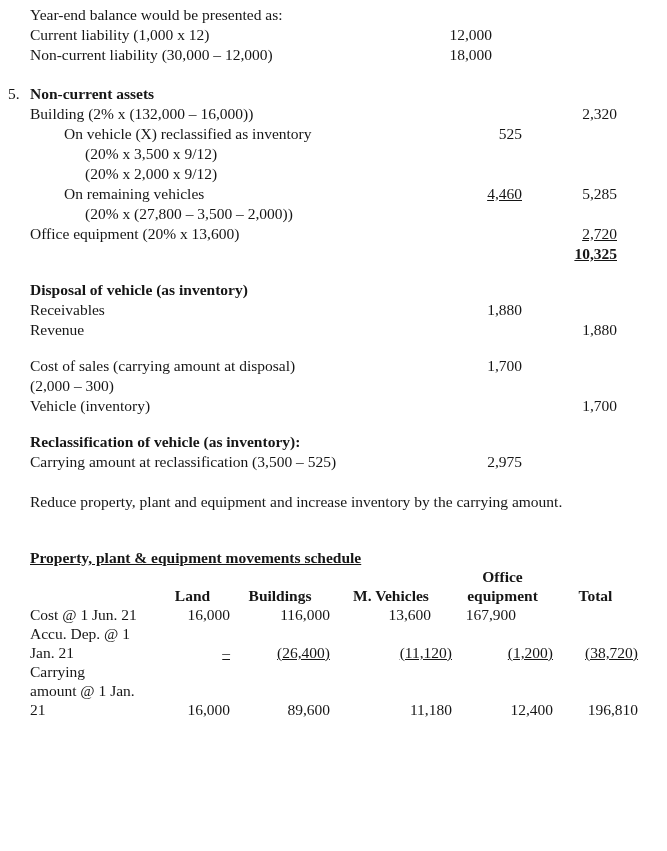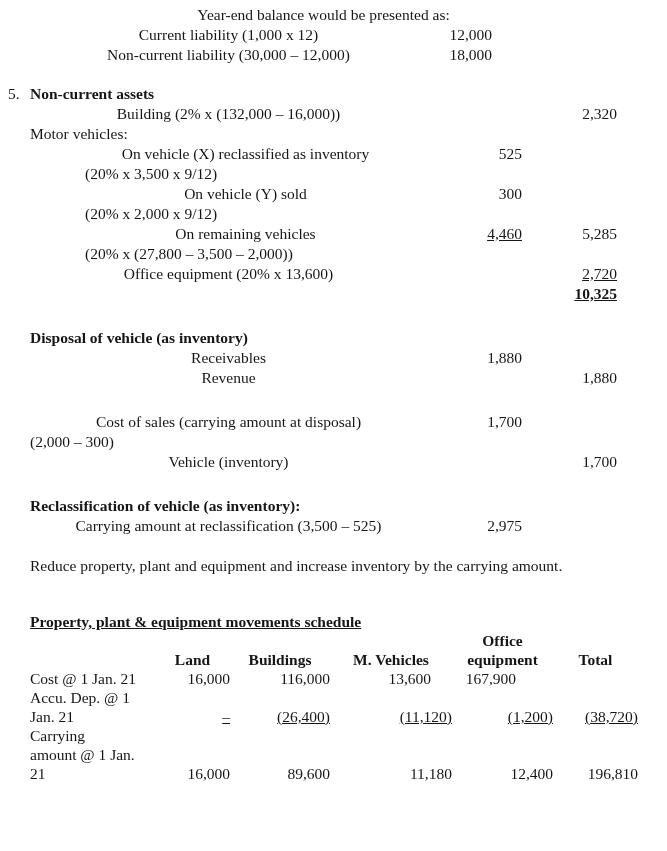--- a/index.html
+++ b/index.html
@@ -8,30 +8,30 @@
     background: #ffffff;
     color: #161616;
     font-family: "Liberation Serif", "DejaVu Serif", serif;
     font-size: 15.5px;
     line-height: 20px;
     overflow: hidden;
   }
   .page { padding: 5px 50px 0 30px; }
 
   .row { display: flex; align-items: baseline; }
-  .desc { flex: 1 1 auto; min-width: 0; text-align: center; }
+  .desc { flex: 1 1 auto; min-width: 0; }
   .c1, .c2 { flex: 0 0 95px; width: 95px; text-align: right; }
   .shift { padding-right: 30px; box-sizing: border-box; }
 
   .b { font-weight: bold; }
   .u { text-decoration: underline; }
   .ind1 { padding-left: 34px; }
   .ind2 { padding-left: 55px; }
 
-  .sec { margin-top: 24px; }
+  .sec { margin-top: 16px; }
   .item5 { position: relative; margin-top: 19px; }
   .item5 .num { position: absolute; left: -22px; top: 0; }
 
   .note { width: 600px; margin-top: 20px; }
 
   
   .sched { margin-top: 36px; line-height: 19px; }
   .sched-title { font-weight: bold; text-decoration: underline; }
   .trow { display: flex; align-items: flex-end; }
   .tc { flex-shrink: 0; box-sizing: border-box; }
@@ -70,34 +70,28 @@
     <span class="num">5.</span>
     <div class="b">Non-current assets</div>
 
 
     <div class="row">
       <span class="desc">Building (2% x (132,000 – 16,000))</span>
       <span class="c1"></span>
       <span class="c2">2,320</span>
     </div>
 
-    <div>Motor vehicles:</div>
 
     <div class="row">
       <span class="desc ind1">On vehicle (X) reclassified as inventory</span>
       <span class="c1">525</span>
       <span class="c2"></span>
     </div>
     <div class="ind2">(20% x 3,500 x 9/12)</div>
 
-    <div class="row">
-      <span class="desc ind1">On vehicle (Y) sold</span>
-      <span class="c1">300</span>
-      <span class="c2"></span>
-    </div>
     <div class="ind2">(20% x 2,000 x 9/12)</div>
 
     <div class="row">
       <span class="desc ind1">On remaining vehicles</span>
       <span class="c1"><span class="u">4,460</span></span>
       <span class="c2">5,285</span>
     </div>
     <div class="ind2">(20% x (27,800 – 3,500 – 2,000))</div>
 
     <div class="row">
@@ -156,21 +150,21 @@
     <div class="trow">
       <div class="tc tc-label"></div>
       <div class="tc tc-land hdr">Land</div>
       <div class="tc tc-bld hdr">Buildings</div>
       <div class="tc tc-mv hdr">M. Vehicles</div>
       <div class="tc tc-off hdr">Office equipment</div>
       <div class="tc tc-tot hdr">Total</div>
     </div>
 
     <div class="trow">
-      <div class="tc tc-label">Cost @ 1 Jan. 21</div>
+      <div class="tc tc-label">Cost @ 1 Jun. 21</div>
       <div class="tc tc-land numcell">16,000</div>
       <div class="tc tc-bld numcell">116,000</div>
       <div class="tc tc-off numcell">13,600</div>
       <div class="tc tc-tot numcell">167,900</div>
     </div>
 
     <div class="trow">
       <div class="tc tc-label">
         <div>Accu. Dep. @ 1</div>
         <div>Jan. 21</div>

